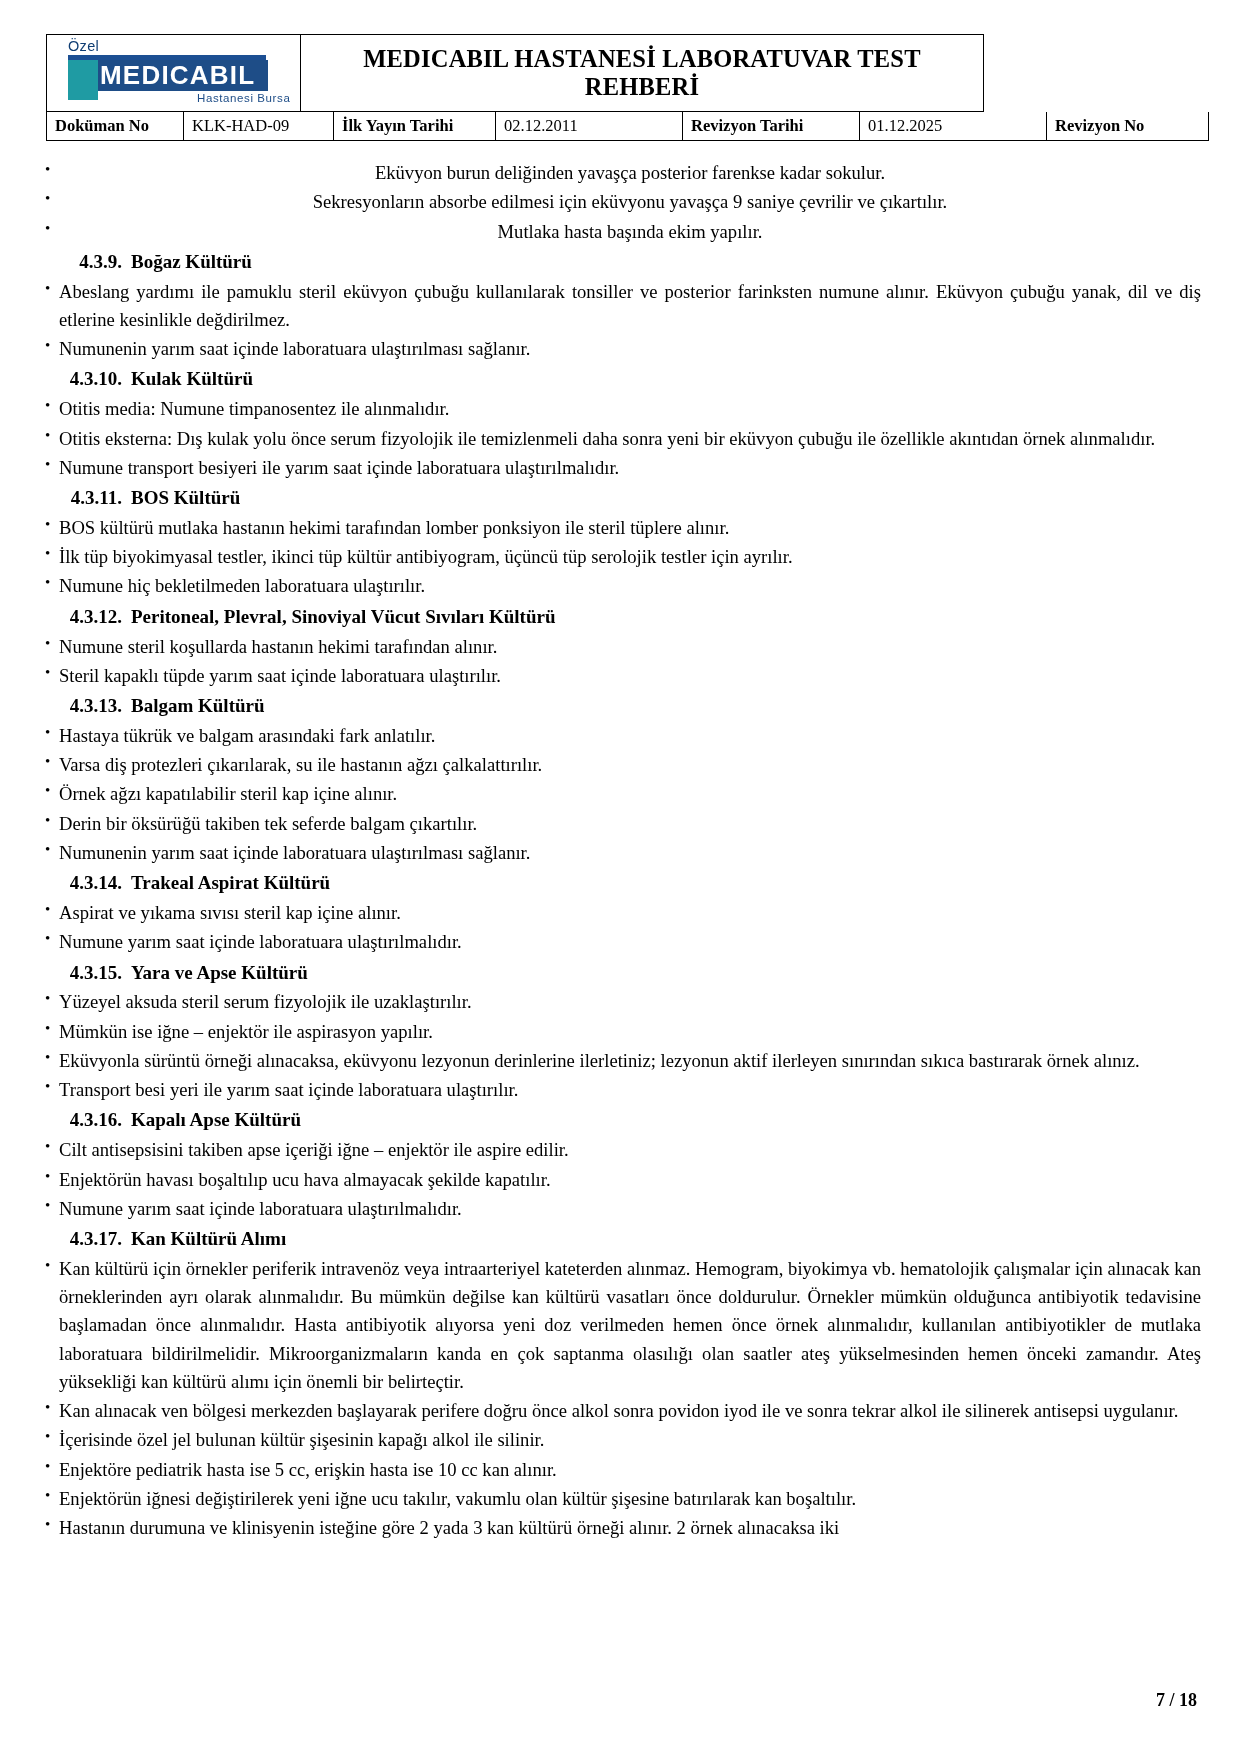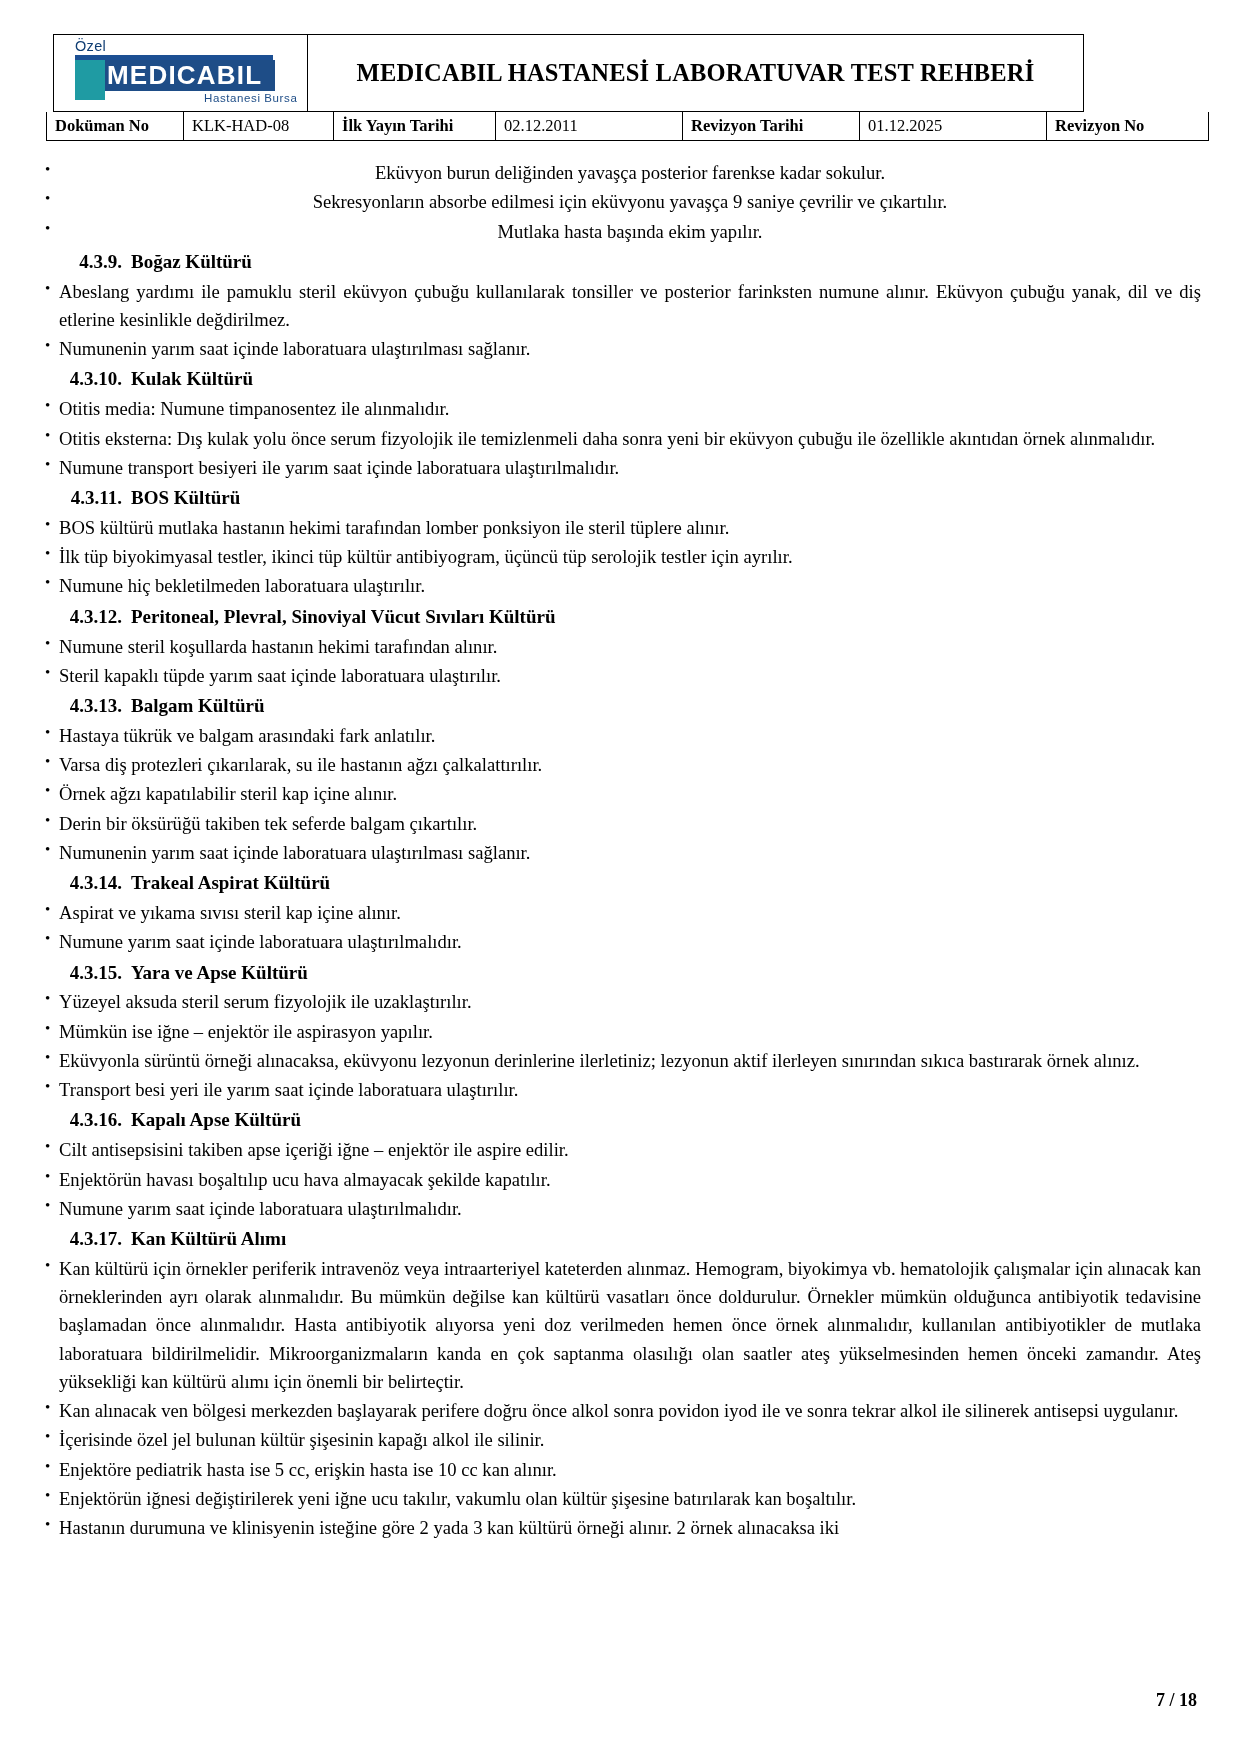--- a/index.html
+++ b/index.html
@@ -17,24 +17,24 @@
     width: 1241px;
     height: 1755px;
     margin: 0 auto;
     background: #ffffff;
     box-sizing: border-box;
     padding: 34px 40px 0 45px;
   }
 
   
   .hdr-table {
-    width: 1031px;
+    width: 938px;
     border-collapse: collapse;
     table-layout: fixed;
-    margin-left: 8px;
+    margin-left: 1px;
   }
   .hdr-table td {
     border: 1.6px solid #000;
     padding: 0;
     vertical-align: middle;
   }
   .logo-cell {
     width: 253px;
     height: 76px;
     padding: 0 !important;
@@ -211,21 +211,21 @@
       </td>
       <td class="title-cell">MEDICABIL HASTANESİ LABORATUVAR TEST REHBERİ</td>
     </tr>
   </tbody>
     </table>
 
   <table class="meta-table">
     <tbody>
         <tr>
       <td class="meta-label w-doc-l">Doküman No</td>
-      <td class="meta-value w-doc-v">KLK-HAD-08</td>
+      <td class="meta-value w-doc-v">KLK-HAD-09</td>
       <td class="meta-label w-ilk-l">İlk Yayın Tarihi</td>
       <td class="meta-value w-ilk-v">02.12.2011</td>
       <td class="meta-label w-rev-l">Revizyon Tarihi</td>
       <td class="meta-value w-rev-v">01.12.2025</td>
       <td class="meta-label w-rno-l">Revizyon No</td>
       <td class="meta-value w-rno-v">07</td>
     </tr>
   </tbody>
     </table>
 

